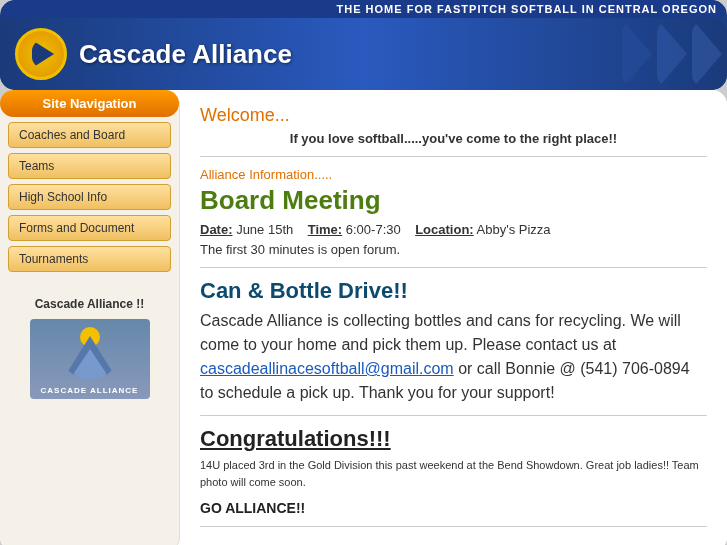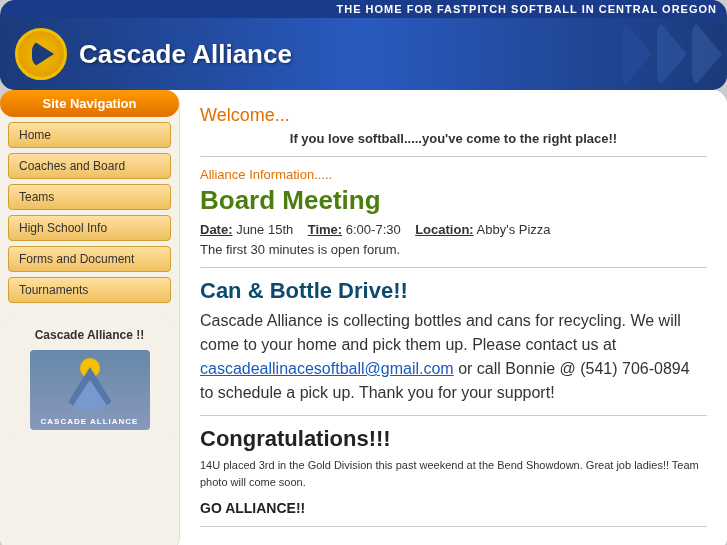--- a/index.html
+++ b/index.html
@@ -246,20 +246,21 @@
     }
     .email-link {
       color: #1a5abf;
       text-decoration: underline;
     }
     .congrats-title {
       font-size: 22px;
       font-weight: bold;
       color: #222;
       margin: 10px 0 5px;
+      text-decoration: underline;
     }
     .congrats-text {
       font-size: 11px;
       color: #333;
       line-height: 1.5;
       margin-bottom: 10px;
     }
     .go-alliance {
       font-size: 14px;
       font-weight: bold;
@@ -289,21 +290,20 @@
       <div class="chevron-shape c2"></div>
       <div class="chevron-shape c3"></div>
     </div>
   </div>
 </div>
 
 <div class="main-wrapper">
 
   <div class="sidebar">
     <div class="sidebar-title">Site Navigation</div>
-    <a class="nav-item">Home</a>
     <a class="nav-item">Coaches and Board</a>
     <a class="nav-item">Teams</a>
     <a class="nav-item">High School Info</a>
     <a class="nav-item">Forms and Document</a>
     <a class="nav-item">Tournaments</a>
 
     <div class="sidebar-logo-section">
       <div class="sidebar-logo-title">Cascade Alliance !!</div>
       <div class="logo-img-placeholder">
         <div class="sun-circle"></div>

